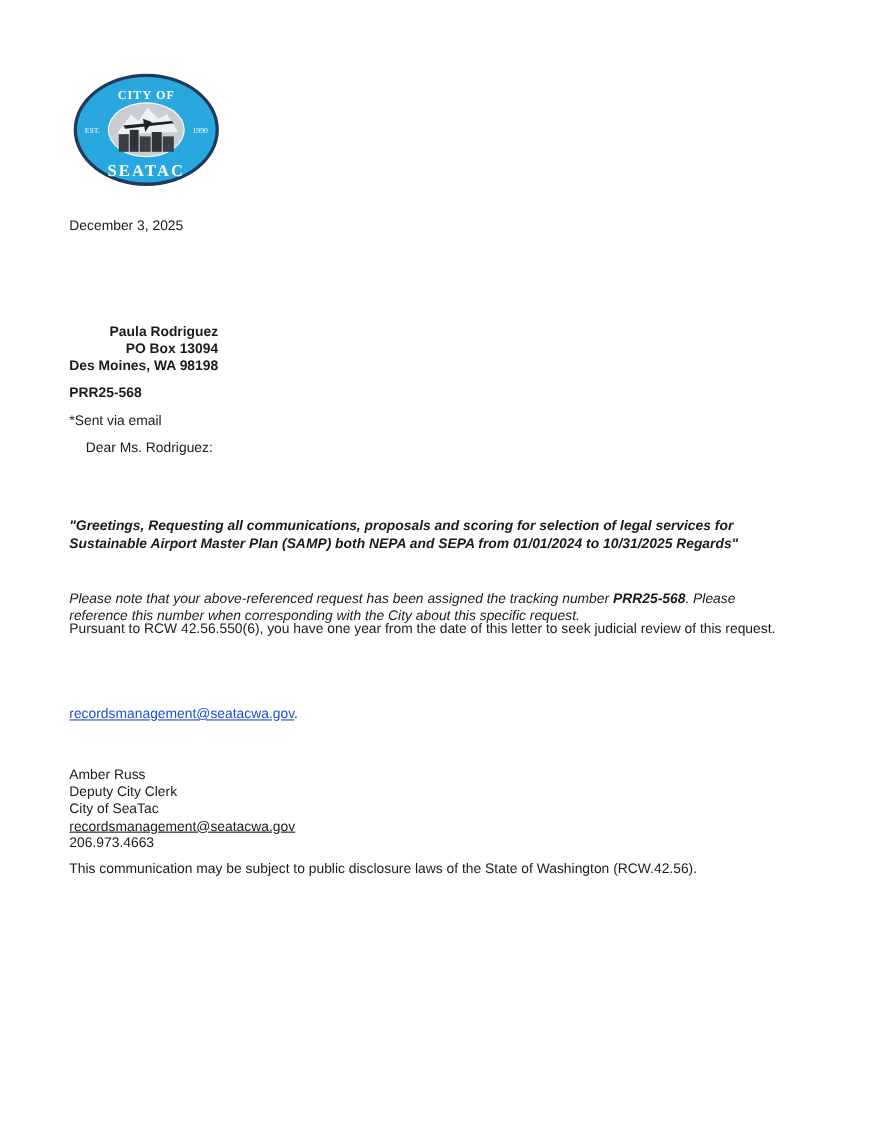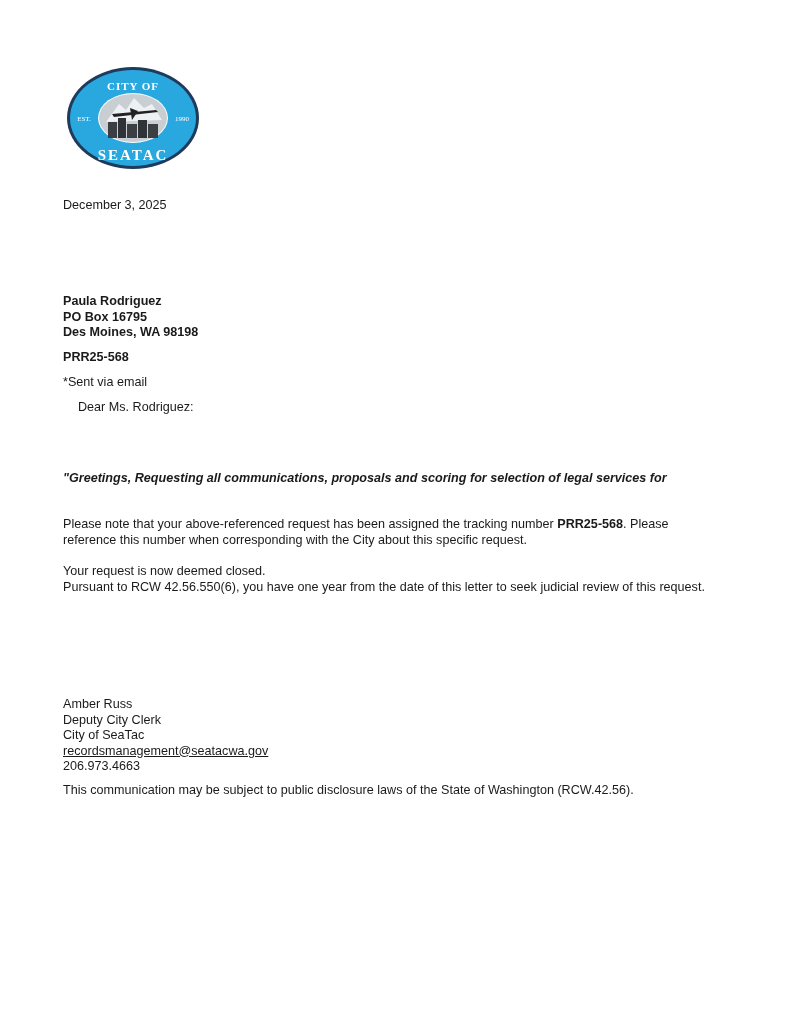--- a/index.html
+++ b/index.html
@@ -1,20 +1,20 @@
 <!DOCTYPE html>
 <html><head>
 <meta charset="utf-8">
 <style>
   html, body { margin: 0; padding: 0; background: #ffffff; }
   body { width: 791px; height: 1024px; position: relative; overflow: hidden;
          font-family: "Liberation Sans", sans-serif; color: #1a1a1a; font-size: 12.6px; }
   .logo { position: absolute; left: 64px; top: 64px; width: 138px; height: 108px; }
   .blk { position: absolute; left: 63px; line-height: 15.5px; }
-  .bold { font-weight: bold; }
+  .bold { font-weight: bold; text-align: right; }
   .req { font-weight: bold; font-style: italic; }
   a.link { color: #1a4fd6; text-decoration: underline; }
   a.link-dark { color: #1a1a1a; text-decoration: underline; }
   .line { display: block; white-space: nowrap; }
 </style>
 </head>
 <body>
 
 <svg class="logo" viewBox="0 0 138 108">
   <ellipse cx="69" cy="54" rx="66" ry="51" fill="#1f3a5a"></ellipse>
@@ -32,48 +32,49 @@
   <text x="69" y="26" text-anchor="middle" font-family="Liberation Serif, serif" font-size="11" font-weight="bold" fill="#ffffff" letter-spacing="1">CITY OF</text>
   <text x="20" y="57" text-anchor="middle" font-family="Liberation Serif, serif" font-size="7" fill="#ffffff">EST.</text>
   <text x="118" y="57" text-anchor="middle" font-family="Liberation Serif, serif" font-size="7" fill="#ffffff">1990</text>
   <text x="69" y="96" text-anchor="middle" font-family="Liberation Serif, serif" font-size="15" font-weight="bold" fill="#ffffff" letter-spacing="2">SEATAC</text>
 </svg>
 
 <div class="blk" style="top:198px;">December 3, 2025</div>
 
 <div class="blk bold" style="top:294px;">
   <span class="line">Paula Rodriguez</span>
-  <span class="line">PO Box 16795</span>
+  <span class="line">PO Box 13094</span>
   <span class="line">Des Moines, WA 98198</span>
 </div>
 
 <div class="blk bold" style="top:350px;">PRR25-568</div>
 
 <div class="blk" style="top:375px;">*Sent via email</div>
 
 <div class="blk" style="top:400px;margin-left:15px;">Dear Ms. Rodriguez:</div>
 
 <div class="blk" style="top:424px;">
 </div>
 
 <div class="blk req" style="top:471px;">
   <span class="line">"Greetings, Requesting all communications, proposals and scoring for selection of legal services for</span>
+  <span class="line">Sustainable Airport Master Plan (SAMP) both NEPA and SEPA from 01/01/2024 to 10/31/2025 Regards"</span>
 </div>
 
-<div class="blk" style="top:517px;">
+<div class="blk" style="top:537px;font-style:italic;">
   <span class="line"><span>Please note that your above-referenced request has been assigned the tracking number </span><span class="bold">PRR25-568</span><span>. Please</span></span>
   <span class="line">reference this number when corresponding with the City about this specific request.</span>
 </div>
 
 <div class="blk" style="top:564px;">
-  <span class="line">Your request is now deemed closed.</span>
   <span class="line">Pursuant to RCW 42.56.550(6), you have one year from the date of this letter to seek judicial review of this request.</span>
 </div>
 
 <div class="blk" style="top:642px;">
+  <span class="line"><a class="link">recordsmanagement@seatacwa.gov</a><span>.</span></span>
 </div>
 
 <div class="blk" style="top:697px;">
   <span class="line">Amber Russ</span>
   <span class="line">Deputy City Clerk</span>
   <span class="line">City of SeaTac</span>
   <span class="line"><a class="link-dark">recordsmanagement@seatacwa.gov</a></span>
   <span class="line">206.973.4663</span>
 </div>
 

